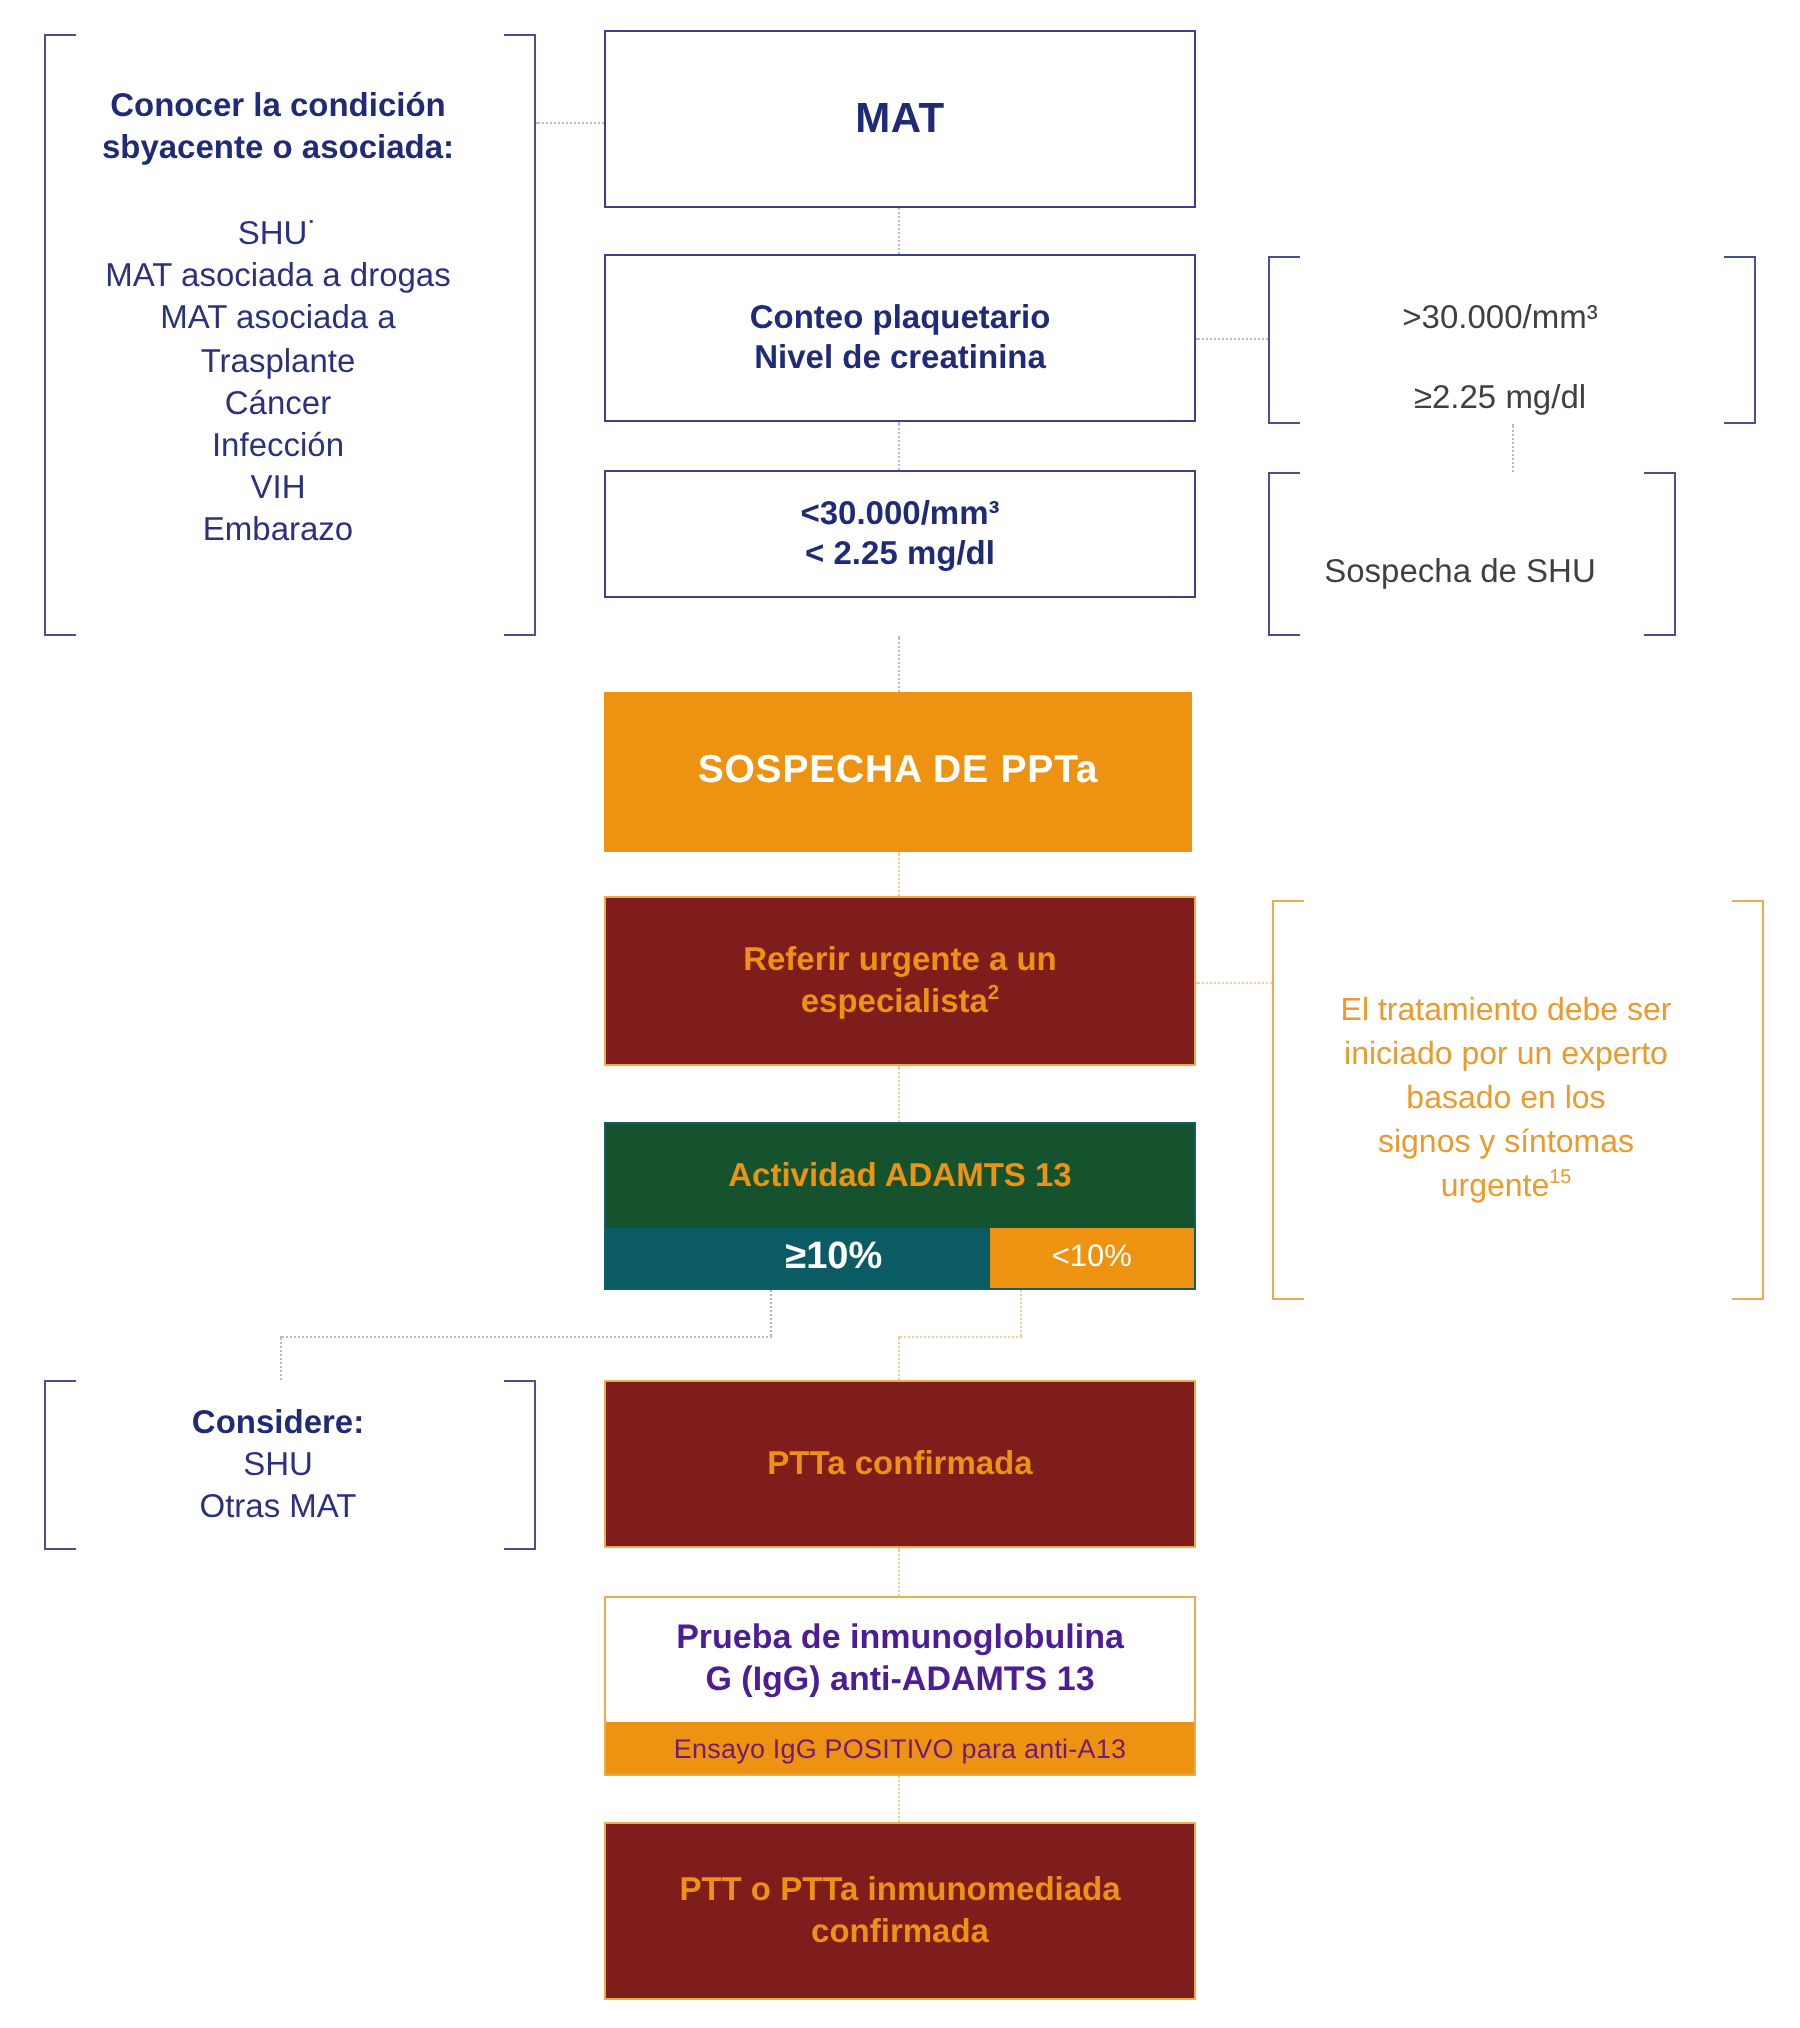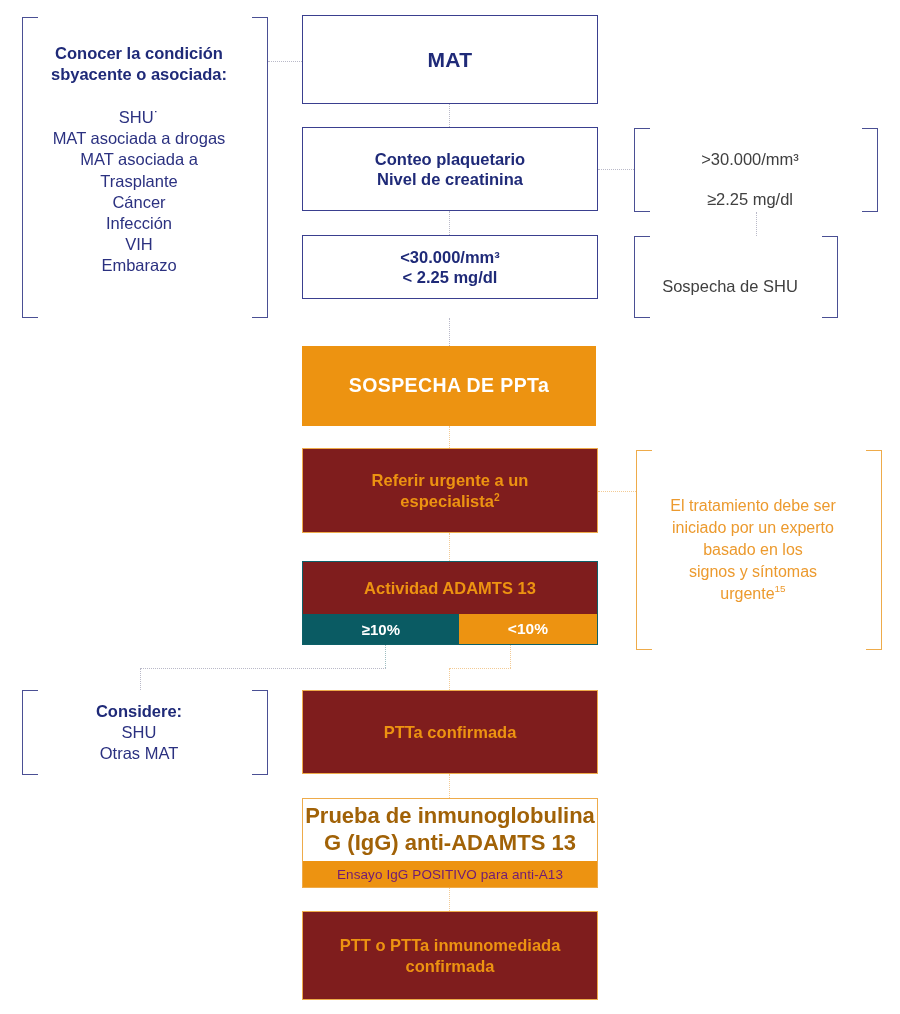--- a/index.html
+++ b/index.html
@@ -55,21 +55,21 @@
     color: #ed9311;
     font-weight: bold;
     font-size: 16.5px;
   }
 
   
   .adamts {
     position: absolute;
     box-sizing: border-box;
     border: 1.6px solid #0d6068;
-    background: #7f1d1d;
+    background: #14532d;
     display: flex;
     flex-direction: column;
   }
   .adamts-head {
     flex: 1 1 auto;
     display: flex;
     align-items: center;
     justify-content: center;
     color: #ed9311;
     font-weight: bold;
@@ -78,30 +78,31 @@
   .adamts-split {
     display: flex;
     height: 30px;
     flex: 0 0 30px;
   }
   .adamts-left {
     flex: 0 0 53%;
     background: #0a5b63;
     color: #ffffff;
     font-weight: bold;
-    font-size: 15px;
-    display: flex;
-    align-items: center;
-    justify-content: center;
+    font-size: 19px;
+    display: flex;
+    align-items: center;
+    justify-content: center;
+    padding-left: 36px;
   }
   .adamts-right {
     flex: 1 1 auto;
     background: #ed9311;
     color: #ffffff;
-    font-weight: bold;
+    font-weight: normal;
     font-size: 15.5px;
     display: flex;
     align-items: center;
     justify-content: center;
   }
 
   
   .igg {
     position: absolute;
     box-sizing: border-box;
@@ -109,23 +110,23 @@
     background: #ffffff;
     display: flex;
     flex-direction: column;
   }
   .igg-head {
     flex: 1 1 auto;
     display: flex;
     align-items: center;
     justify-content: center;
     text-align: center;
-    color: #a16207;
-    font-weight: bold;
-    font-size: 22px;
+    color: #4c1d95;
+    font-weight: bold;
+    font-size: 17px;
     line-height: 1.22;
   }
   .igg-bar {
     flex: 0 0 26px;
     background: #ed9311;
     color: #701a75;
     font-size: 13.5px;
     display: flex;
     align-items: center;
     justify-content: center;

